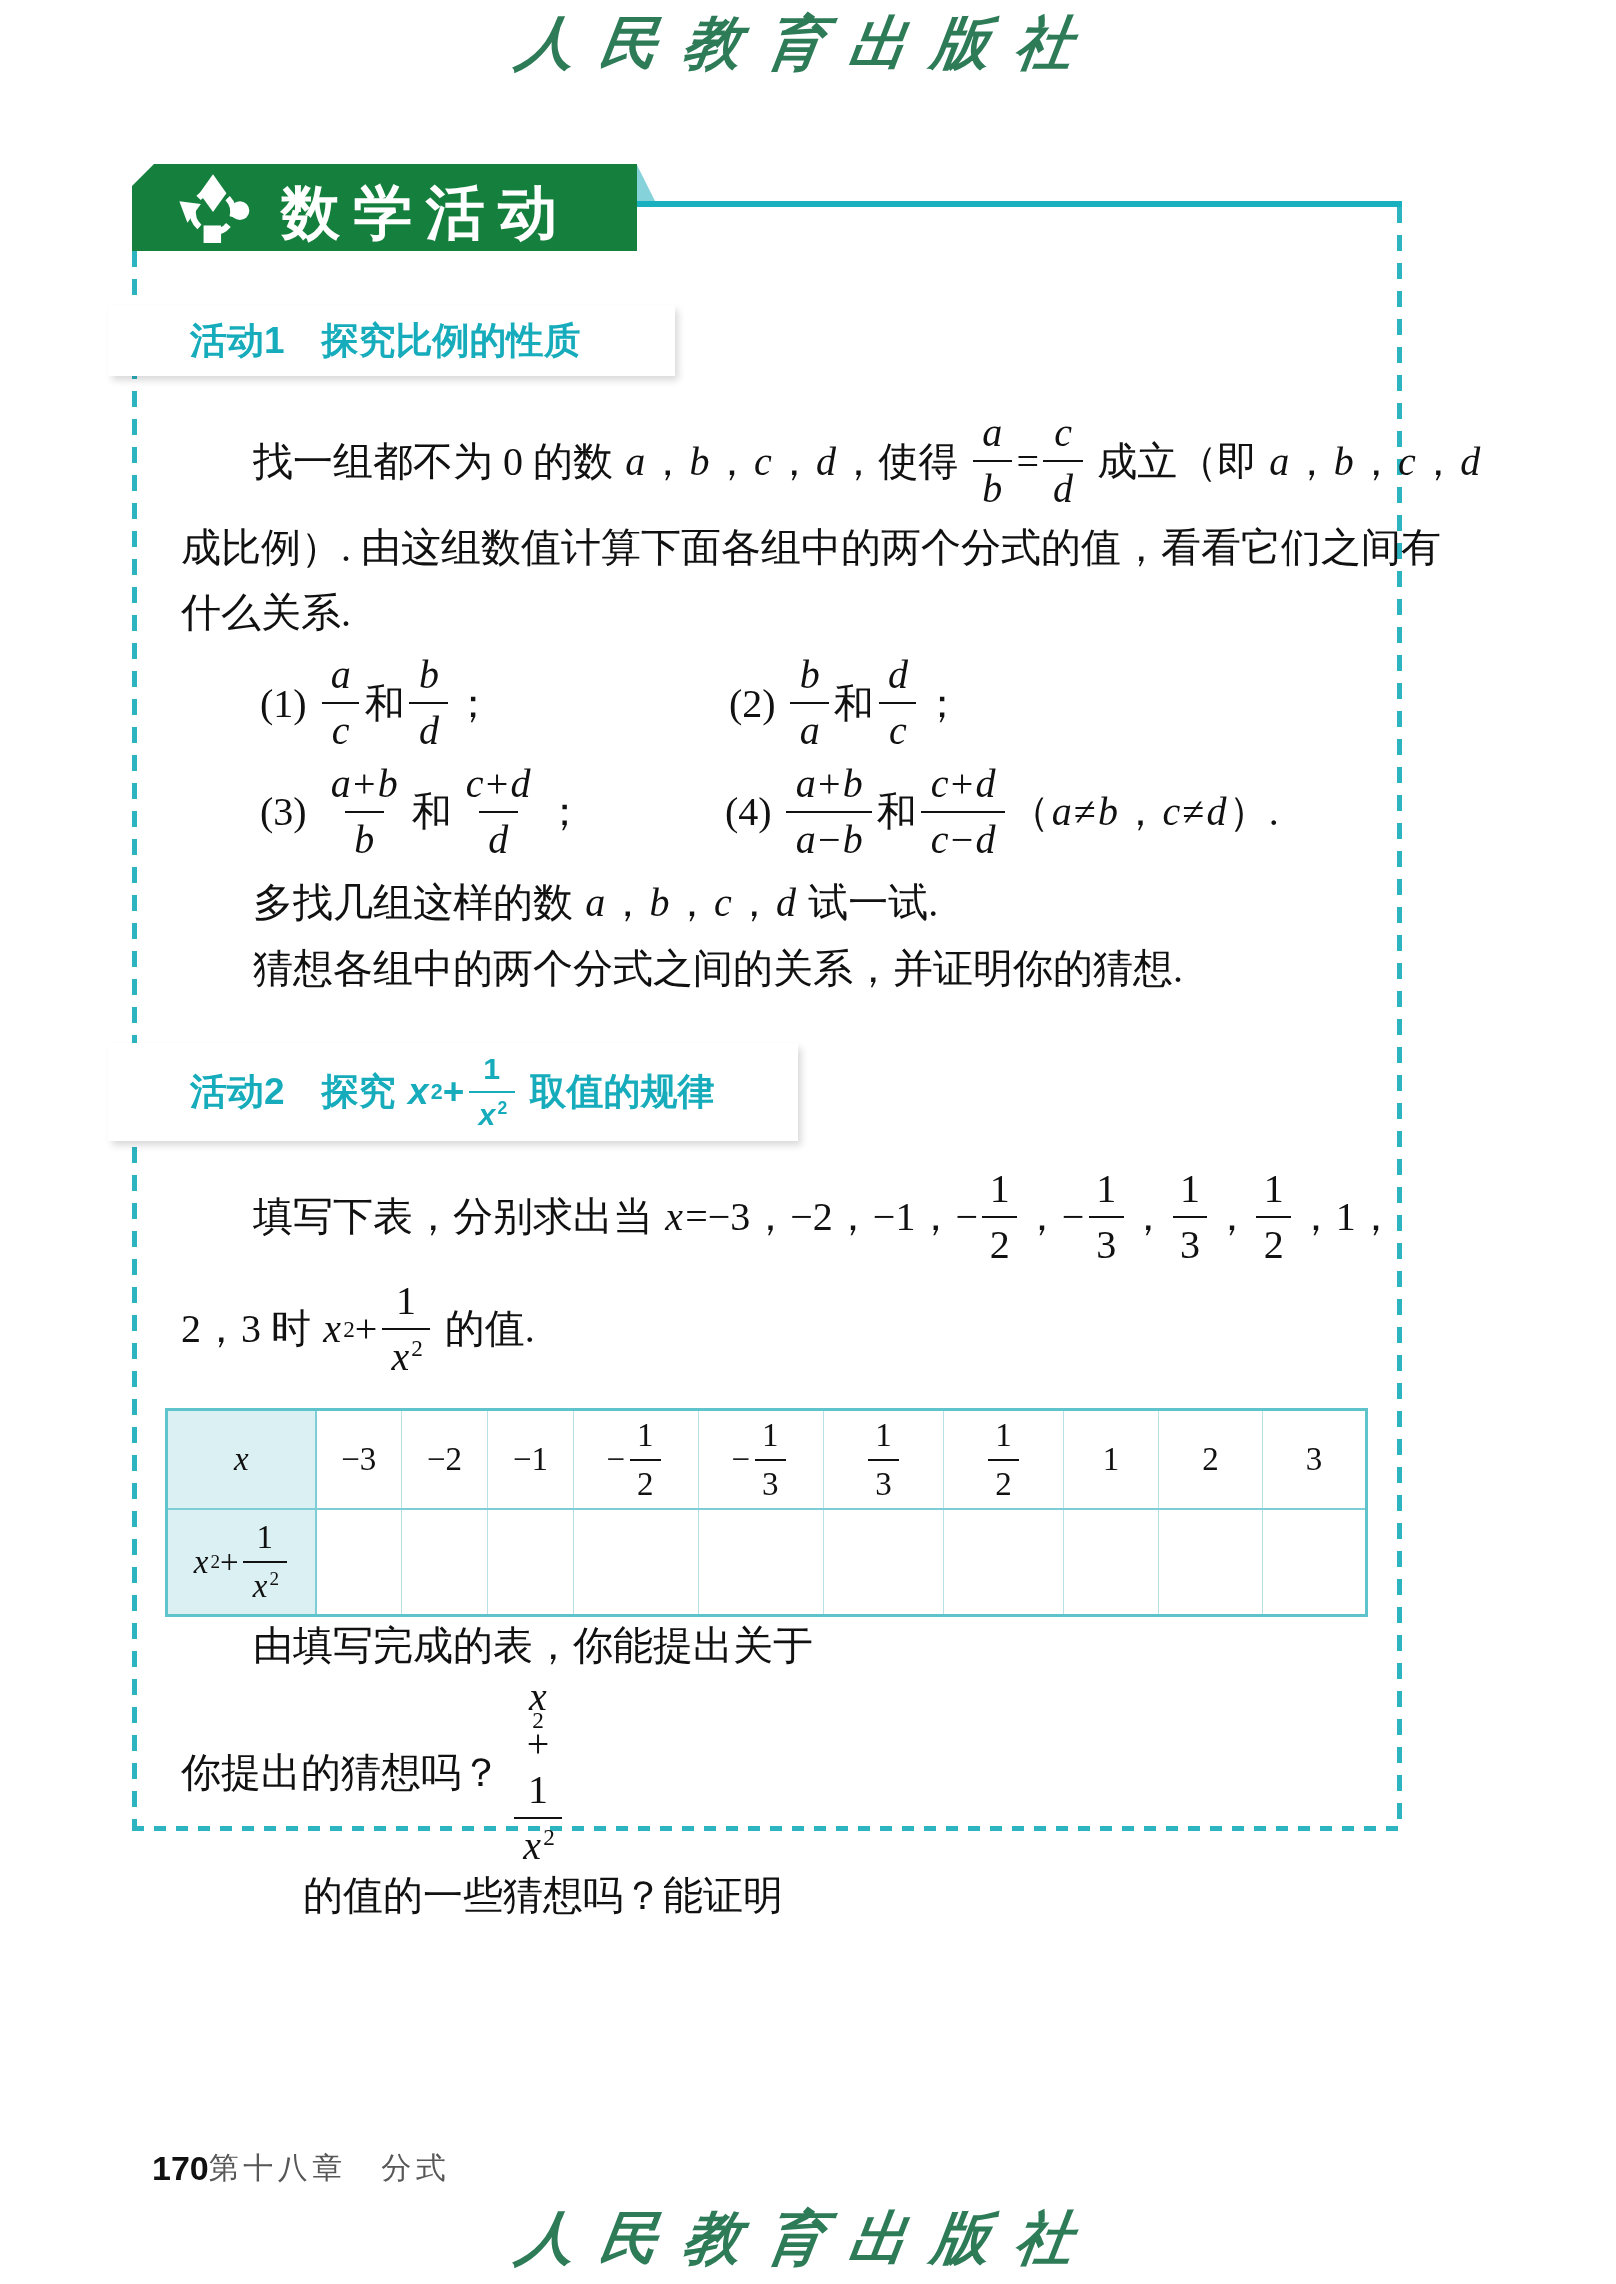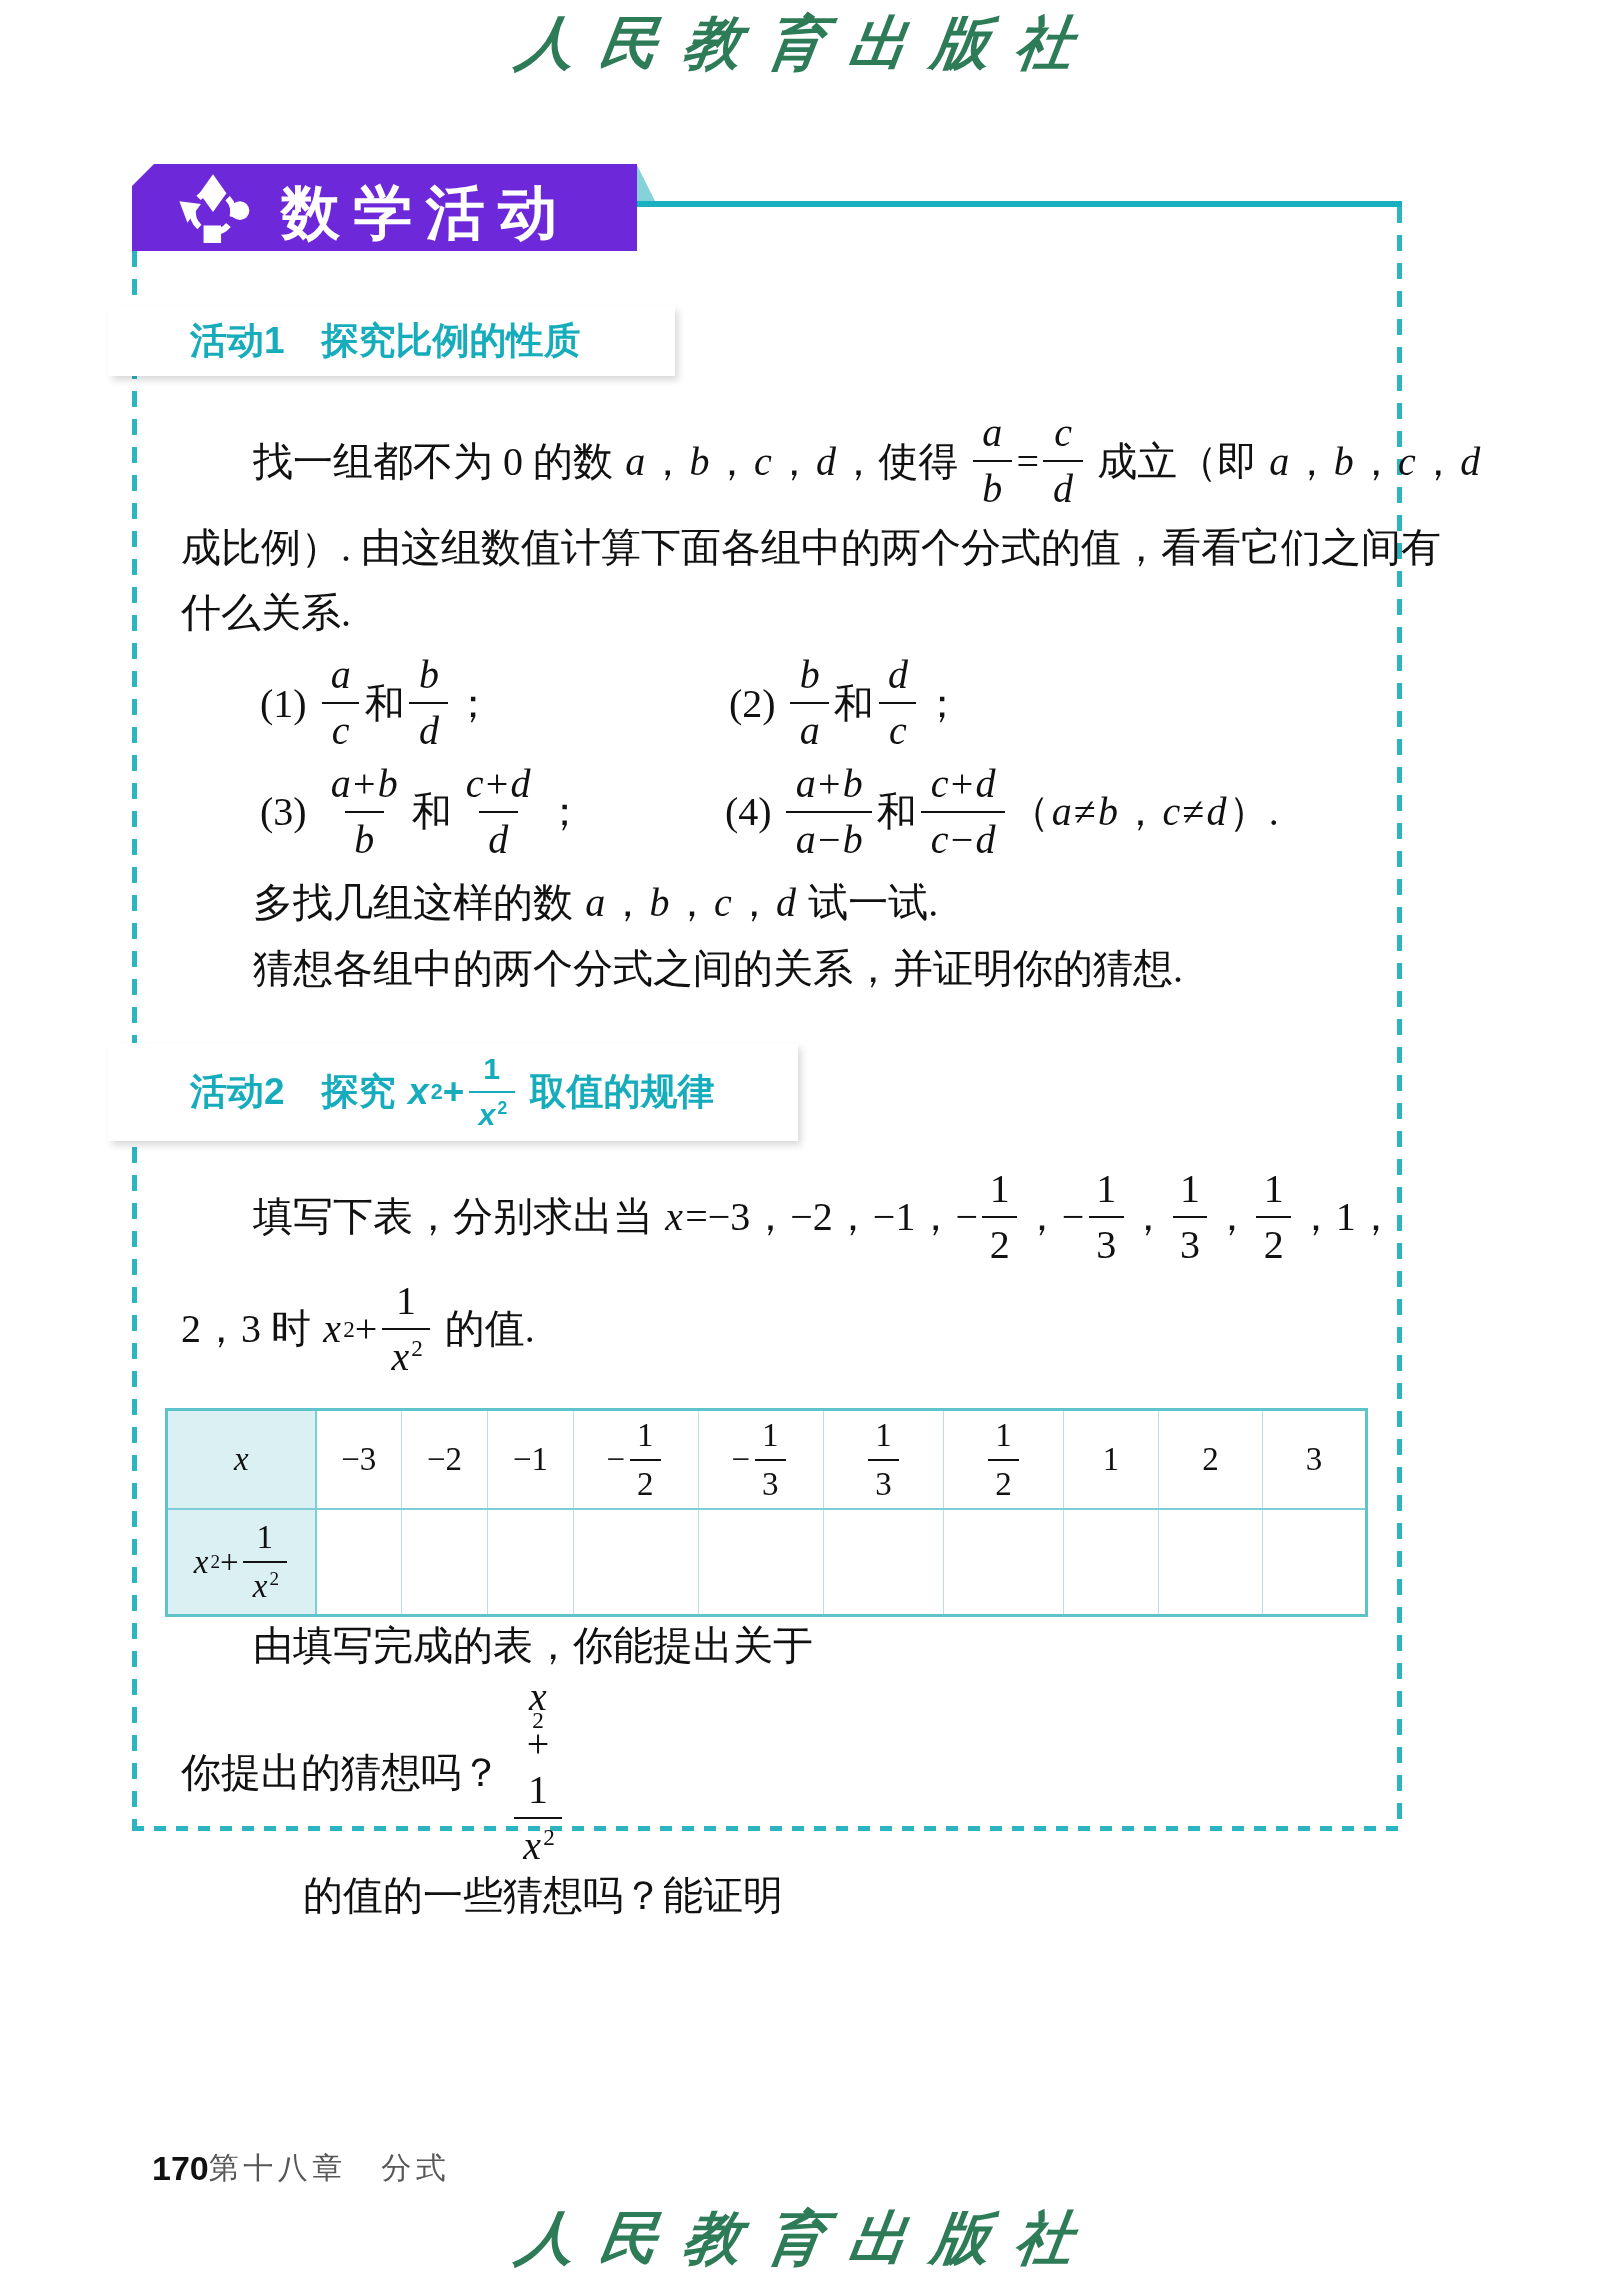--- a/index.html
+++ b/index.html
@@ -7,21 +7,21 @@
         font-family:"Liberation Serif","DejaVu Serif",serif;color:#111;}
 
   
   .watermark{position:absolute;left:50%;transform:translateX(-50%) skewX(-8deg);
              color:#2e7b58;font-size:58px;font-weight:600;font-style:italic;
              letter-spacing:25px;white-space:nowrap;}
   .wm-top{top:4.5px;}
   .wm-bottom{top:2200px;}
 
   
-  .banner{position:absolute;left:132px;top:164px;width:505px;height:87px;background:#6d28d9;
+  .banner{position:absolute;left:132px;top:164px;width:505px;height:87px;background:#15803d;
           clip-path:polygon(0 22px,22px 0,100% 0,100% 100%,0 100%);}
   .banner-fold{position:absolute;left:637px;top:165px;width:21px;height:42px;background:#85d2da;
                clip-path:polygon(0 0,100% 100%,0 100%);}
   .banner-rule{position:absolute;left:637px;top:201px;width:765px;height:6px;background:#19b1bf;}
   .banner-title{position:absolute;left:149px;top:10.4px;color:#ffffff;font-size:59px;
                 letter-spacing:13.4px;font-weight:700;white-space:nowrap;}
   .banner-icon{position:absolute;left:46px;top:9px;}
 
   
   .dash-v{position:absolute;width:4.5px;background-image:repeating-linear-gradient(180deg,#2cb4c0 0 16.4px,transparent 16.4px 28px);}

